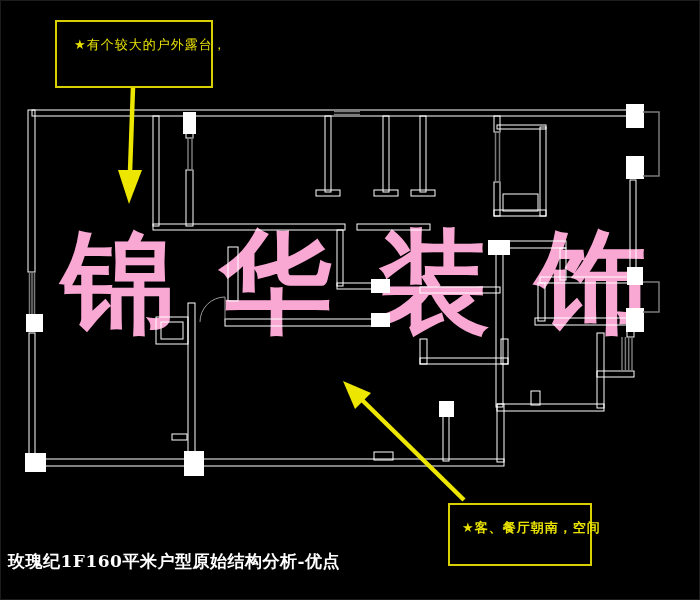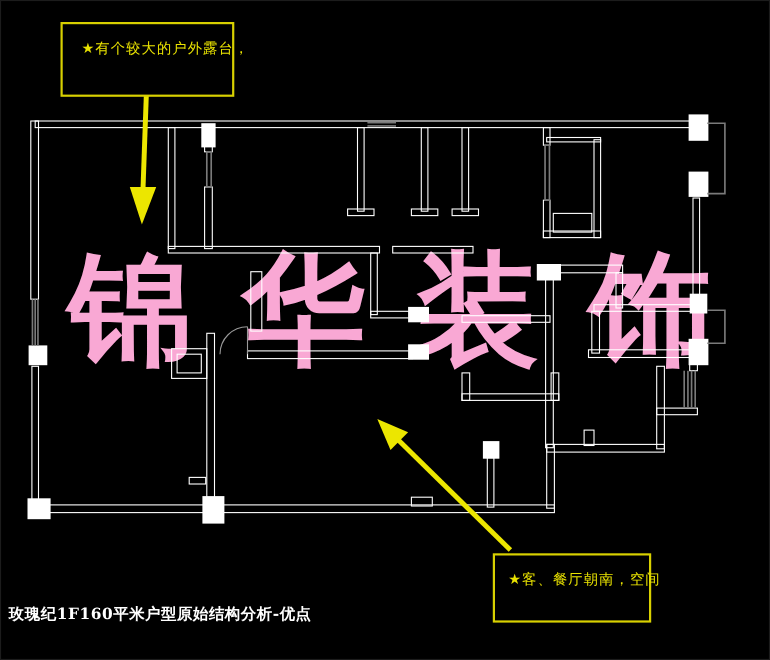--- a/index.html
+++ b/index.html
@@ -17,25 +17,25 @@
     margin-left:12px;
   }
   svg.plan{position:absolute;left:0;top:0;}
   .note{
     position:absolute;border:2px solid #d8d000;color:#e9e200;
     font-size:13px;letter-spacing:1px;line-height:28px;
     background:transparent;
   }
   .note .ln{white-space:nowrap;}
   .note1{left:55px;top:20px;width:137px;height:55px;padding:9px 0 0 17px;}
-  .note2{left:448px;top:503px;width:128px;height:50px;padding:9px 0 0 12px;line-height:27px;}
+  .note2{left:448px;top:503px;width:128px;height:50px;padding:9px 0 0 12px;line-height:27px;font-weight:bold;}
   .plan-title{
     position:absolute;left:8px;top:550px;
     font-family:"DejaVu Serif","Liberation Serif",serif;
-    font-weight:700;font-size:14px;color:#ffffff;letter-spacing:0.5px;
+    font-weight:700;font-size:17px;color:#ffffff;letter-spacing:0.5px;
     white-space:nowrap;
   }
 </style>
 </head>
 <body>
 
 <div class="stage">
 
   <div class="watermark">锦华装饰</div>
 

